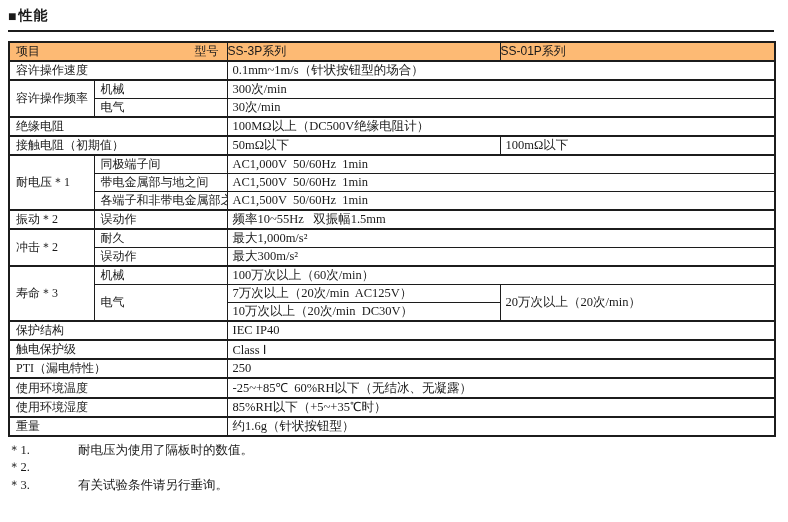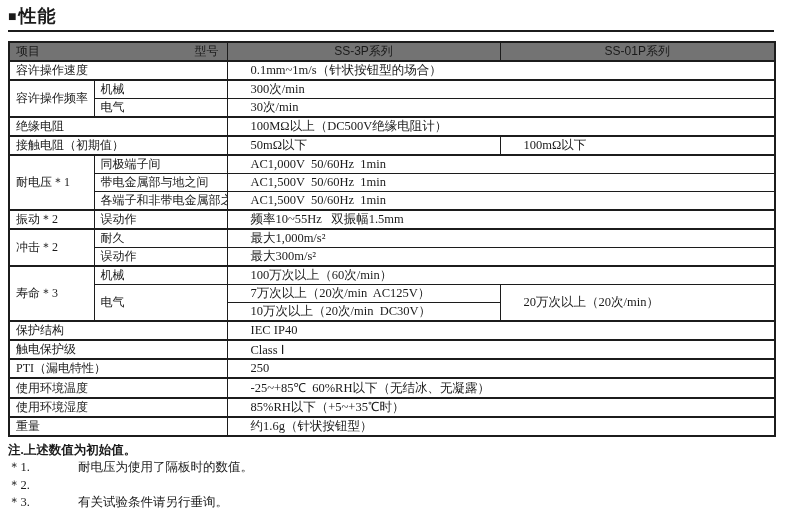--- a/index.html
+++ b/index.html
@@ -5,40 +5,40 @@
   html,body{margin:0;padding:0;}
   body{
     width:788px;height:522px;background:#ffffff;color:#1a1a1a;
     font-family:"Liberation Sans",sans-serif;overflow:hidden;
   }
   .wrap{padding:5px 8px 0 8px;}
 
   
   .title-row{display:flex;align-items:center;gap:2px;height:22px;}
   .marker{font-size:14px;line-height:1;font-weight:bold;}
-  .title{font-size:18px;font-weight:bold;letter-spacing:1px;}
+  .title{font-size:14px;font-weight:bold;letter-spacing:1px;}
   .rule{height:2px;background:#1c1c1c;width:766px;margin-top:3px;}
 
   
   table.spec{
     border-collapse:collapse;table-layout:fixed;width:766px;margin-top:9px;
     border:2px solid #1c1c1c;
   }
   col.cA{width:85px}col.cB{width:133px}col.cC{width:273px}col.cD{width:275px}
   td{
     border:1px solid #1c1c1c;height:17px;padding:0 2px 0 6px;
     font-size:12px;vertical-align:middle;overflow:hidden;white-space:nowrap;
   }
   tr.g>td{border-top:2px solid #1c1c1c;font-family:Liberation Serif, serif;}
-  td.hdr{background:#737373;}
+  td.hdr{background:#fdba74;}
   .hdr-split{display:flex;justify-content:space-between;align-items:center;padding-right:6px;}
-  td.hdr-center{text-align:center;padding:0;}
+  td.hdr-center{text-align:left;padding:0;}
   td.val{
     font-family:"Liberation Serif","DejaVu Serif",serif;
-    font-size:12.5px;white-space:pre;padding-left:23px;
+    font-size:12.5px;white-space:pre;padding-left:5px;
   }
 
   
   .notes{
     margin-top:5px;font-family:"Liberation Serif","DejaVu Serif",serif;
     font-size:12.5px;line-height:1.38;
   }
   .notes-heading{font-weight:bold;font-size:12.5px;}
   .note{display:flex;}
   .note-label{width:30px;flex:none;}
@@ -171,21 +171,20 @@
     </tr>
 
     <tr class="g">
       <td colspan="2">重量</td>
       <td colspan="2" class="val">约1.6g（针状按钮型）</td>
     </tr>
   </tbody>
     </table>
 
   <div class="notes">
-    <div class="notes-heading">注.上述数值为初始值。</div>
     <div class="note">
       <span class="note-label">＊1.</span>
       <span class="note-body">耐电压为使用了隔板时的数值。</span>
     </div>
     <div class="note">
       <span class="note-label">＊2.</span>
       <span class="note-body">
       </span>
     </div>
     <div class="note">

